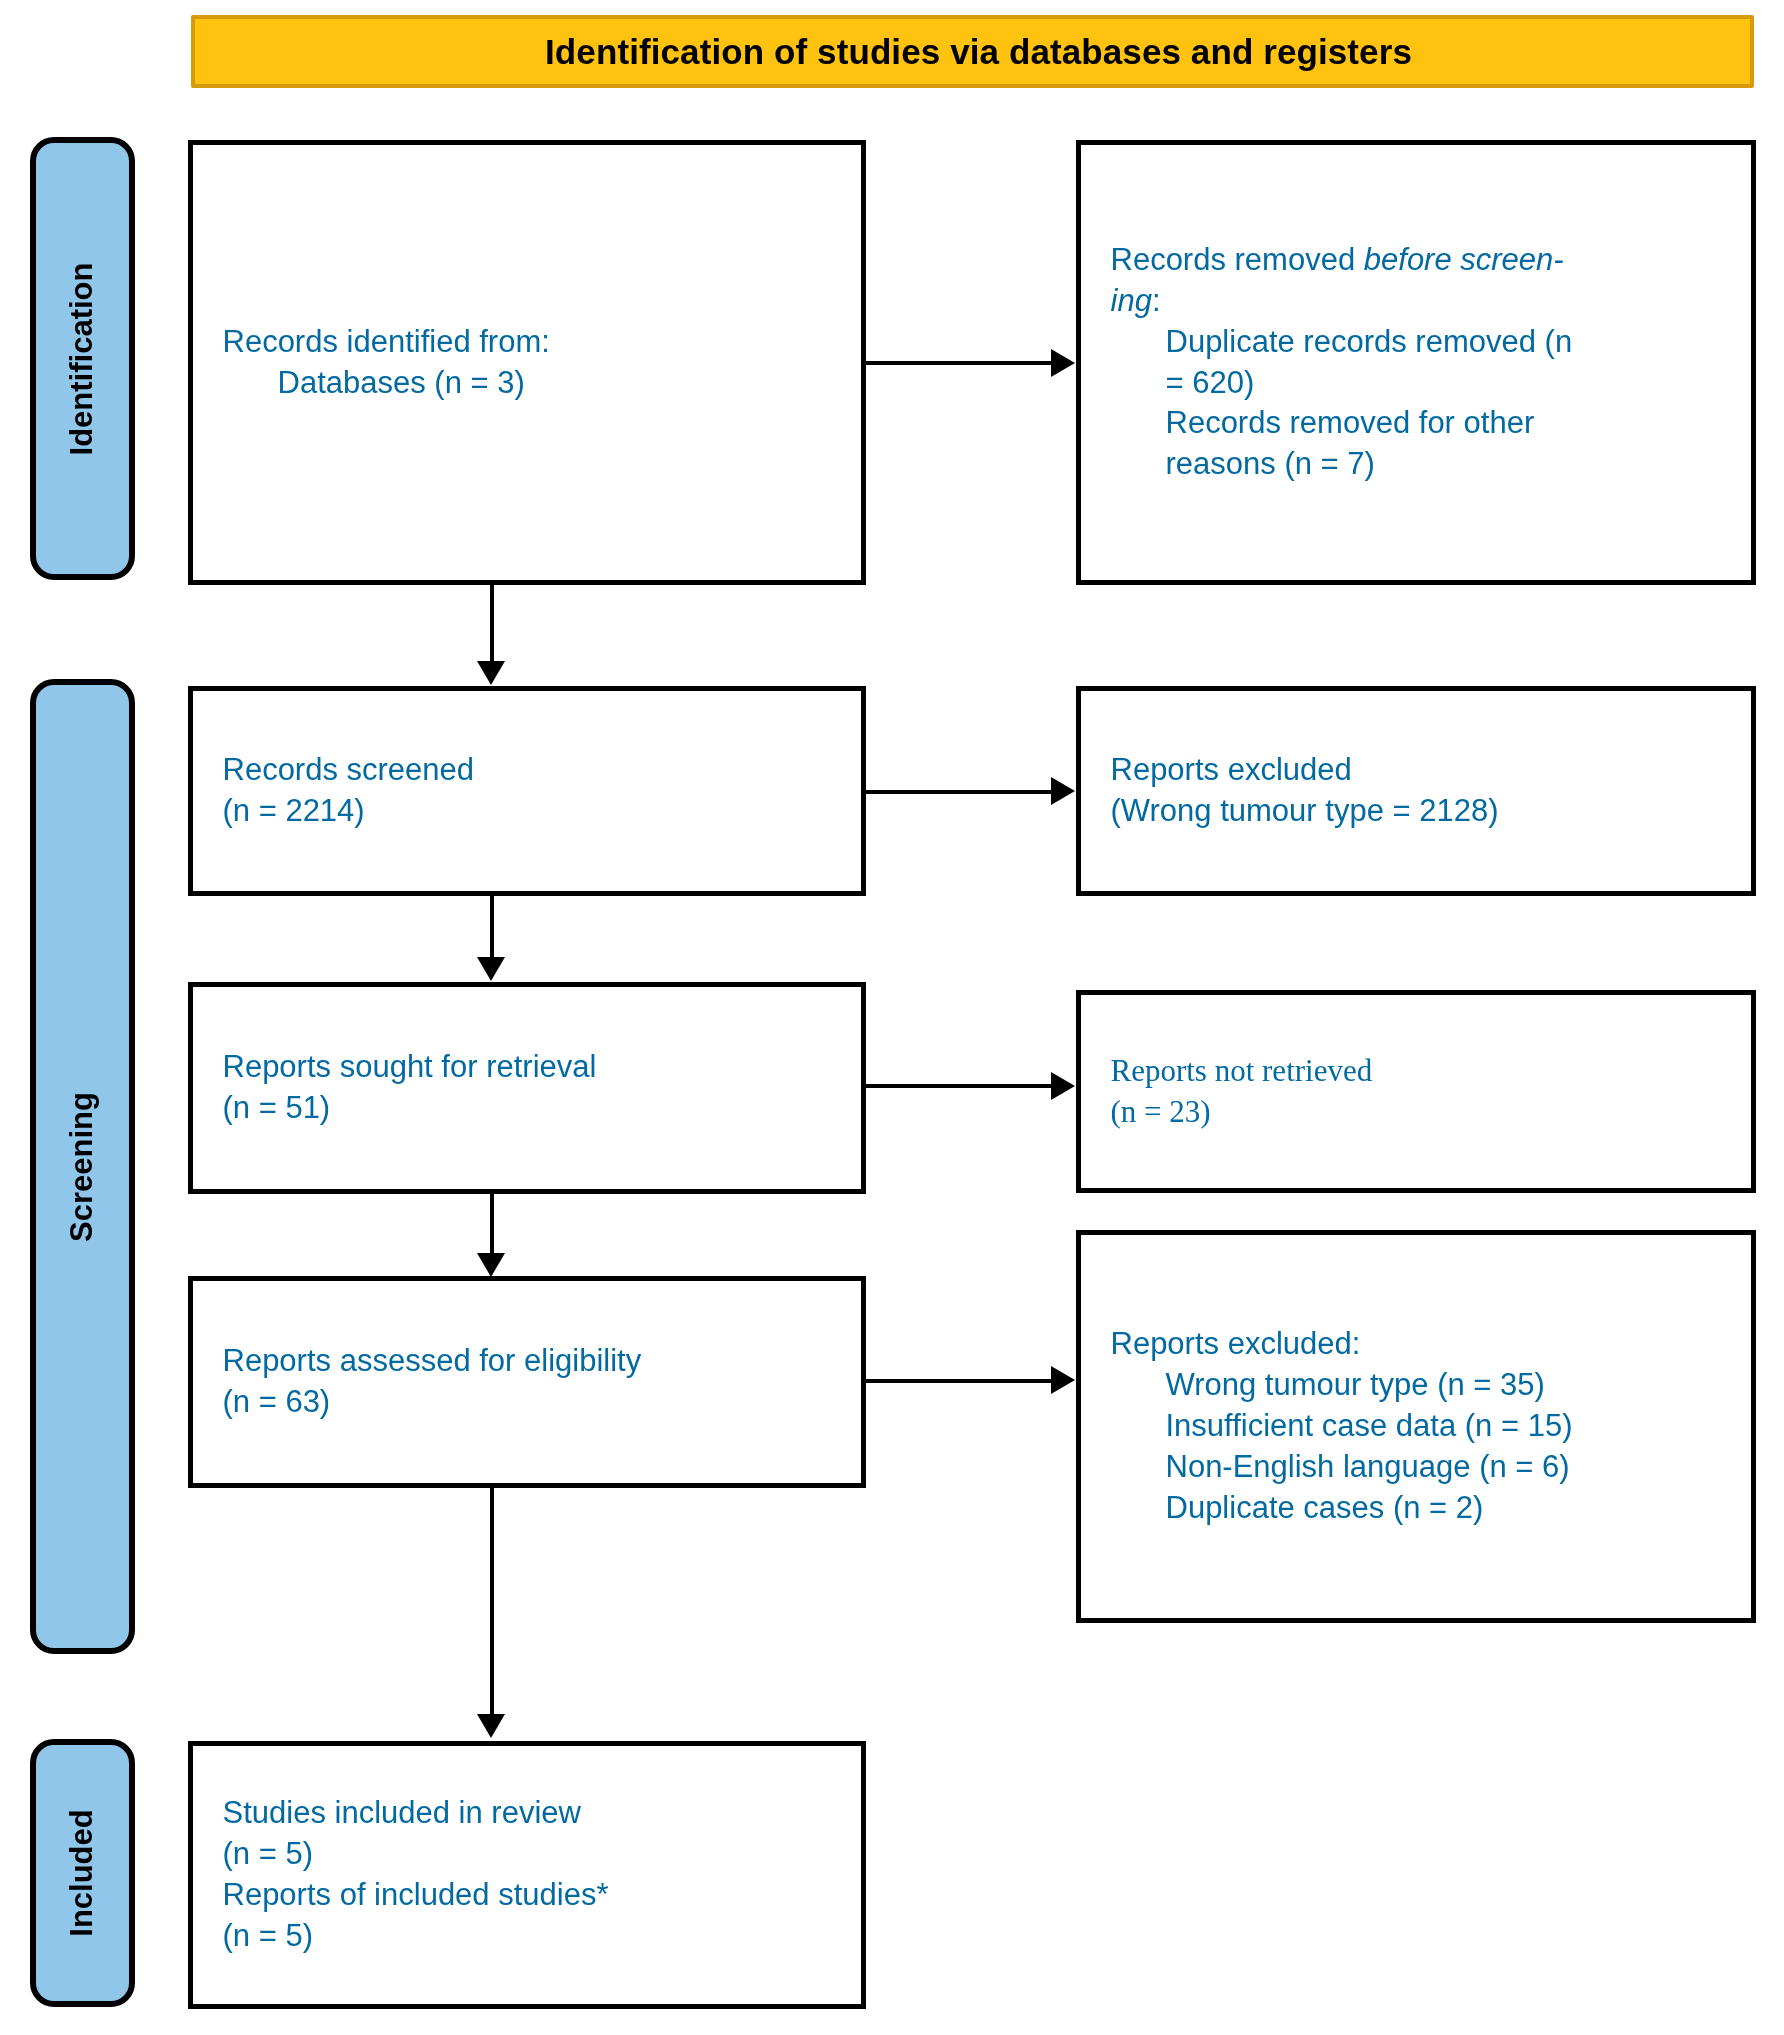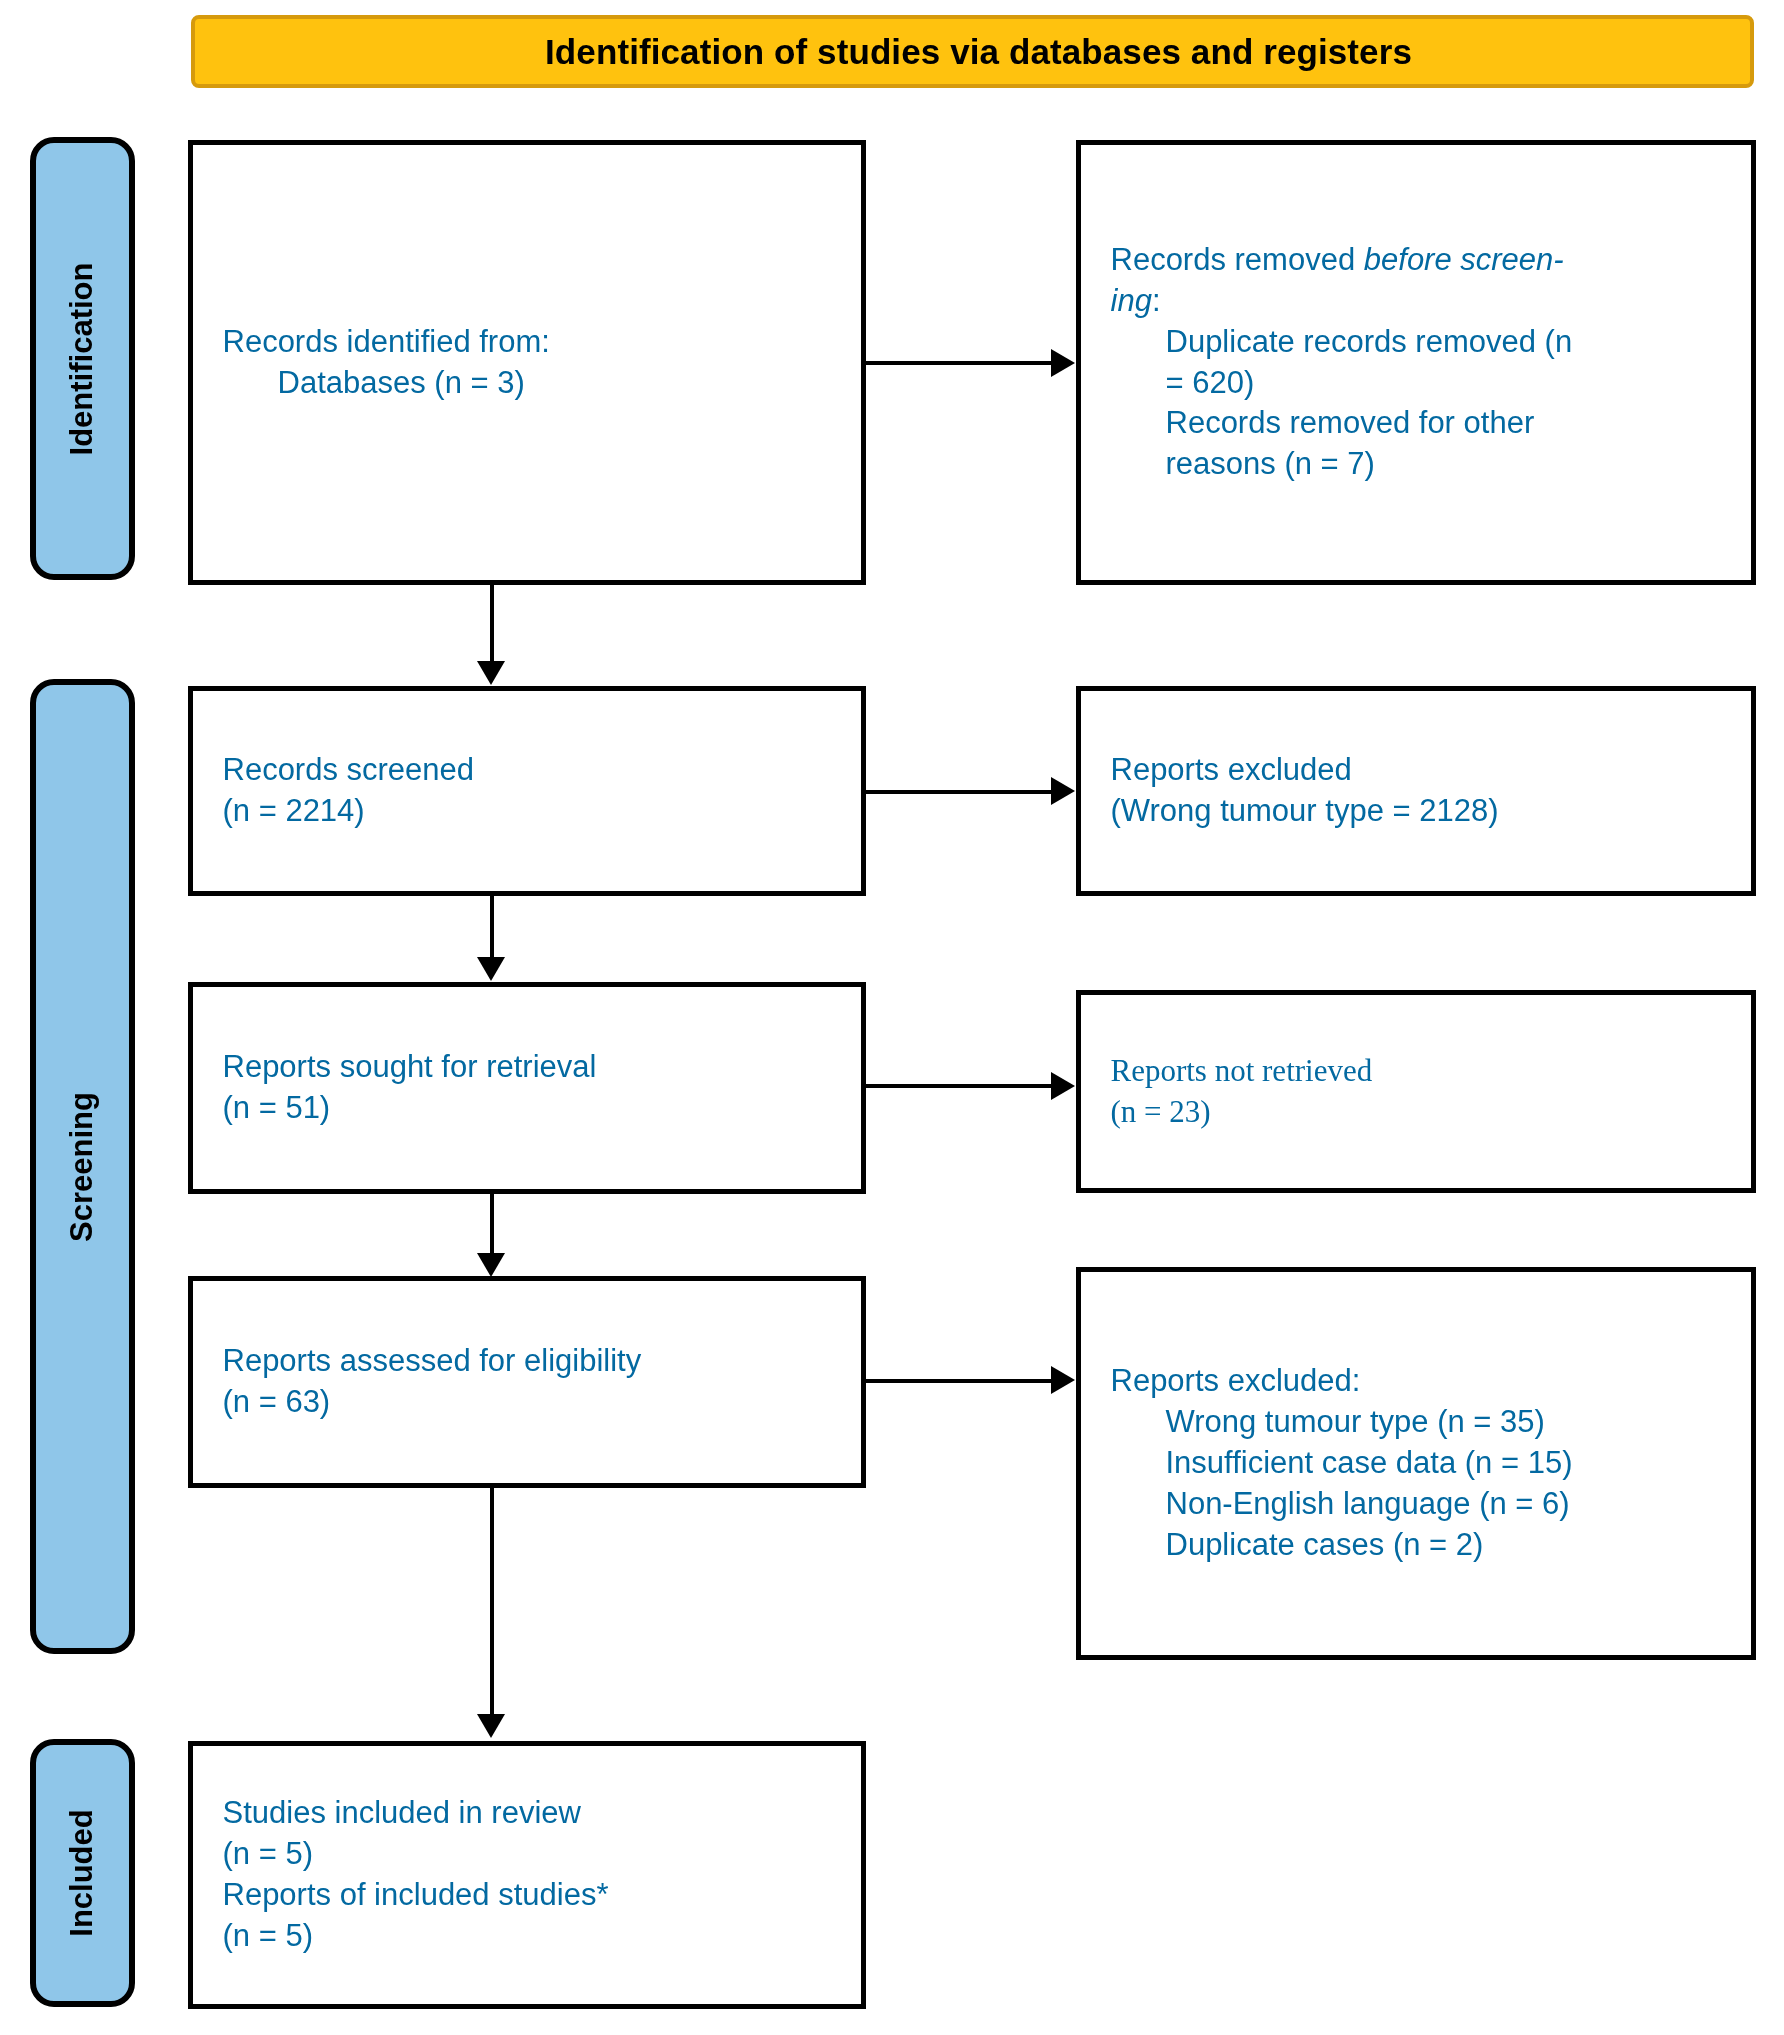--- a/index.html
+++ b/index.html
@@ -20,21 +20,21 @@
 
   
   .banner {
     position: absolute;
     left: 191px;
     top: 15.4px;
     width: 1563px;
     height: 73px;
     background: #FFC20E;
     border: 4.9px solid #D69A0C;
-    border-radius: 8px;
+    border-radius: 2px;
     box-sizing: border-box;
     display: flex;
     align-items: center;
     justify-content: center;
     padding-left: 12px;
   }
   .banner-text {
     font-size: 35px;
     font-weight: bold;
     color: #000000;
@@ -89,21 +89,21 @@
   #box-identified { left: 188px; top: 140px;  width: 678px;  height: 445px; }
   #box-screened   { left: 188px; top: 686px;  width: 678px;  height: 210px; }
   #box-sought     { left: 188px; top: 982px; width: 678px;  height: 212px; }
   #box-assessed   { left: 188px; top: 1276px; width: 678px;  height: 212px; }
   #box-included   { left: 188px; top: 1741px; width: 678px;  height: 268px; }
 
   
   #box-removed        { left: 1076px; top: 140px;  width: 680px; height: 445px; }
   #box-rec-excluded   { left: 1076px; top: 686px;  width: 680px; height: 210px; }
   #box-not-retrieved  { left: 1076px; top: 990px; width: 680px; height: 203px; font-family: Liberation Serif, serif; }
-  #box-rep-excluded   { left: 1076px; top: 1267px; width: 680px; height: 393px; }
+  #box-rep-excluded   { left: 1076px; top: 1230px; width: 680px; height: 393px; }
 
   
   .conn {
     position: absolute;
   }
   .v-line {
     position: absolute;
     width: 3.5px;
     background: #000000;
   }

